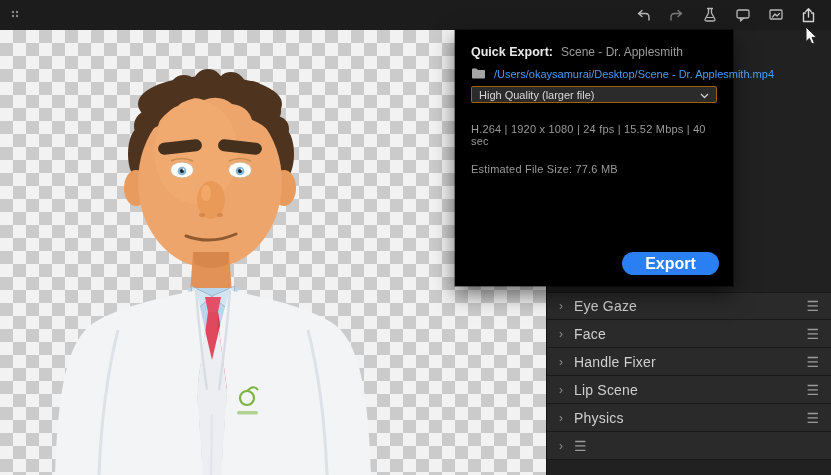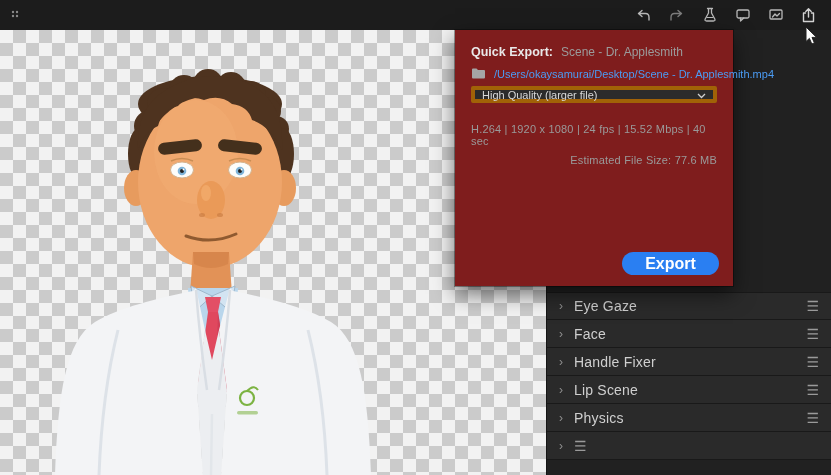--- a/index.html
+++ b/index.html
@@ -41,39 +41,39 @@
     height:28px; background:#2a2a2a; border-bottom:1px solid #191919;
     display:flex; align-items:center; padding:0 12px; cursor:default;
   }
   .prop-row:first-child{ border-top:1px solid #191919; }
   .prop-chevron{ color:#8f8f8f; font-size:12px; margin-right:11px; line-height:1; }
   .prop-label{ color:#cfcfcf; font-size:14px; flex:1; letter-spacing:.2px; }
   .prop-burger{ color:#9a9a9a; font-size:14px; line-height:1; }
   
   .popup{
     position:absolute; left:455px; top:30px; width:278px; height:256px;
-    background:#7f1d1d; z-index:7;
+    background:#000000; z-index:7;
     box-shadow:0 8px 20px rgba(0,0,0,.55), 0 0 0 1px rgba(0,0,0,.35);
     color:#d6d6d6;
   }
   .popup-inner{ position:relative; width:100%; height:100%; padding:15px 16px; }
   .popup-title{ font-size:12.5px; font-weight:bold; color:#e9e9e9; }
   .popup-title .scene{ font-weight:normal; color:#9b9b9b; margin-left:8px; font-size:12px; }
   .section-label{ font-size:11px; color:#8e8e8e; }
   .file-label{ margin-top:24px; }
   .file-row{ display:flex; align-items:center; gap:8px; margin-top:8px; }
   .file-link{ font-size:11px; color:#4b9cf5; text-decoration:none; cursor:pointer; white-space:nowrap;text-align:center; }
   .preset-label{ margin-top:22px; }
   .preset-select{
-    margin-top:6px; height:17px; border:4px solid #a16207; border-radius:2px;
+    margin-top:6px; height:17px; border:1px solid #a16207; border-radius:2px;
     display:flex; align-items:center; justify-content:space-between;
     padding:0 7px; font-size:11px; color:#d8d8d8; cursor:pointer; background:#2b2b2b;
   }
   .info-line{ margin-top:20px; font-size:11px; color:#9a9a9a; letter-spacing:.2px; }
-  .info-line2{ margin-top:7px;text-align:right; }
+  .info-line2{ margin-top:16px; }
   .export-btn{
     position:absolute; right:14px; bottom:11px; width:97px; height:23px;
     background:#2a7ff2; border:none; border-radius:12px;
     color:#fff; font-size:16px; font-weight:bold; font-family:inherit;
     cursor:pointer; display:flex; align-items:center; justify-content:center;
   }
   
   .cursor{ position:absolute; left:805px; top:27px; z-index:9; pointer-events:none; }
 </style>
 </head>

